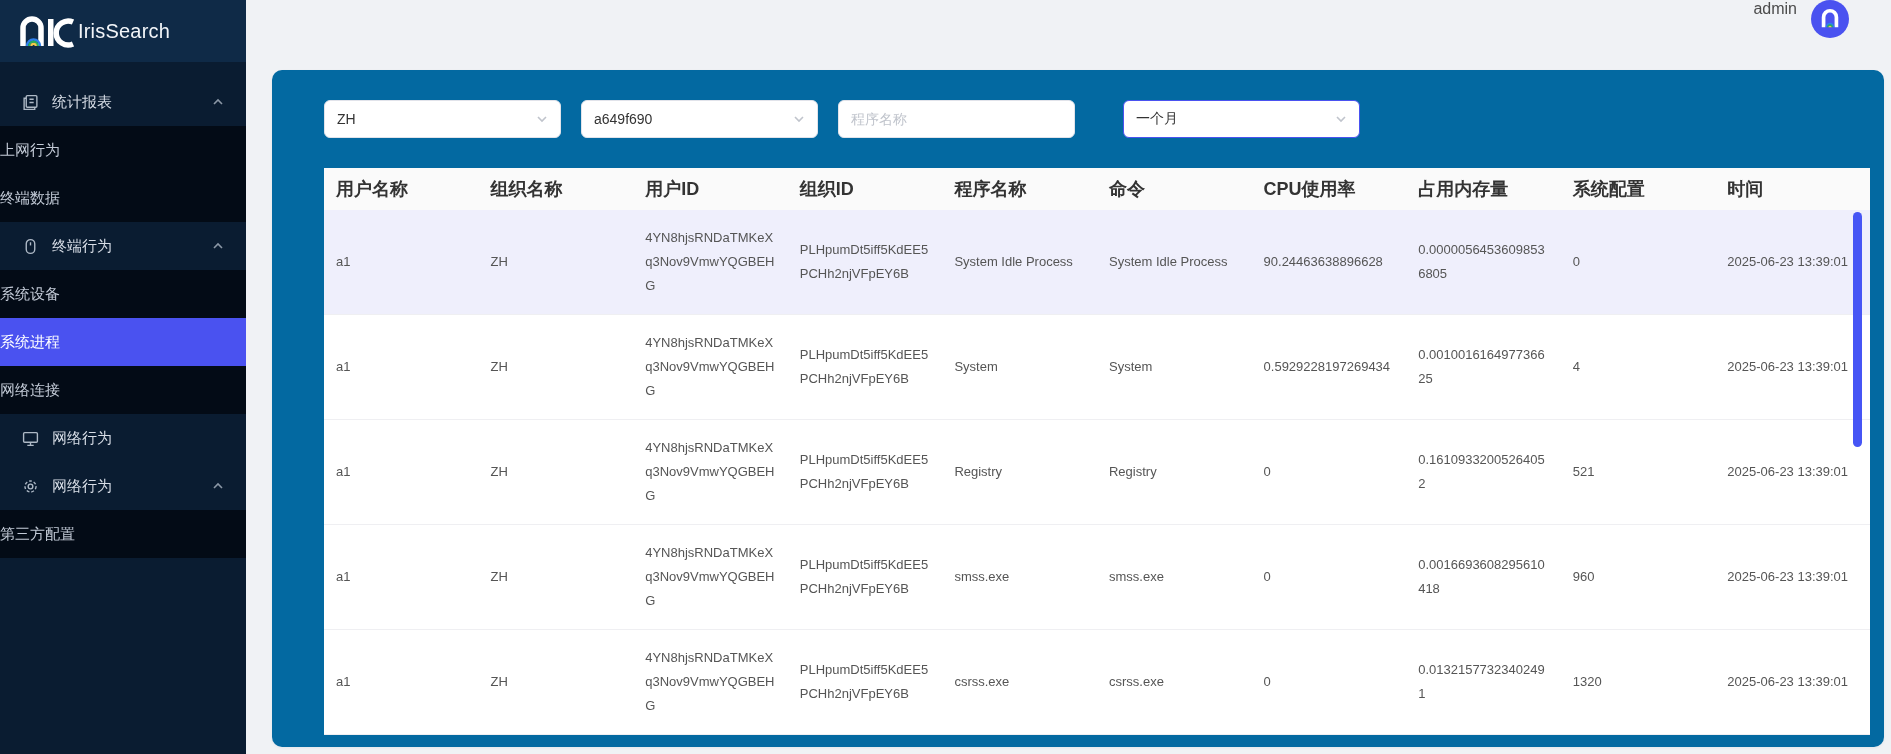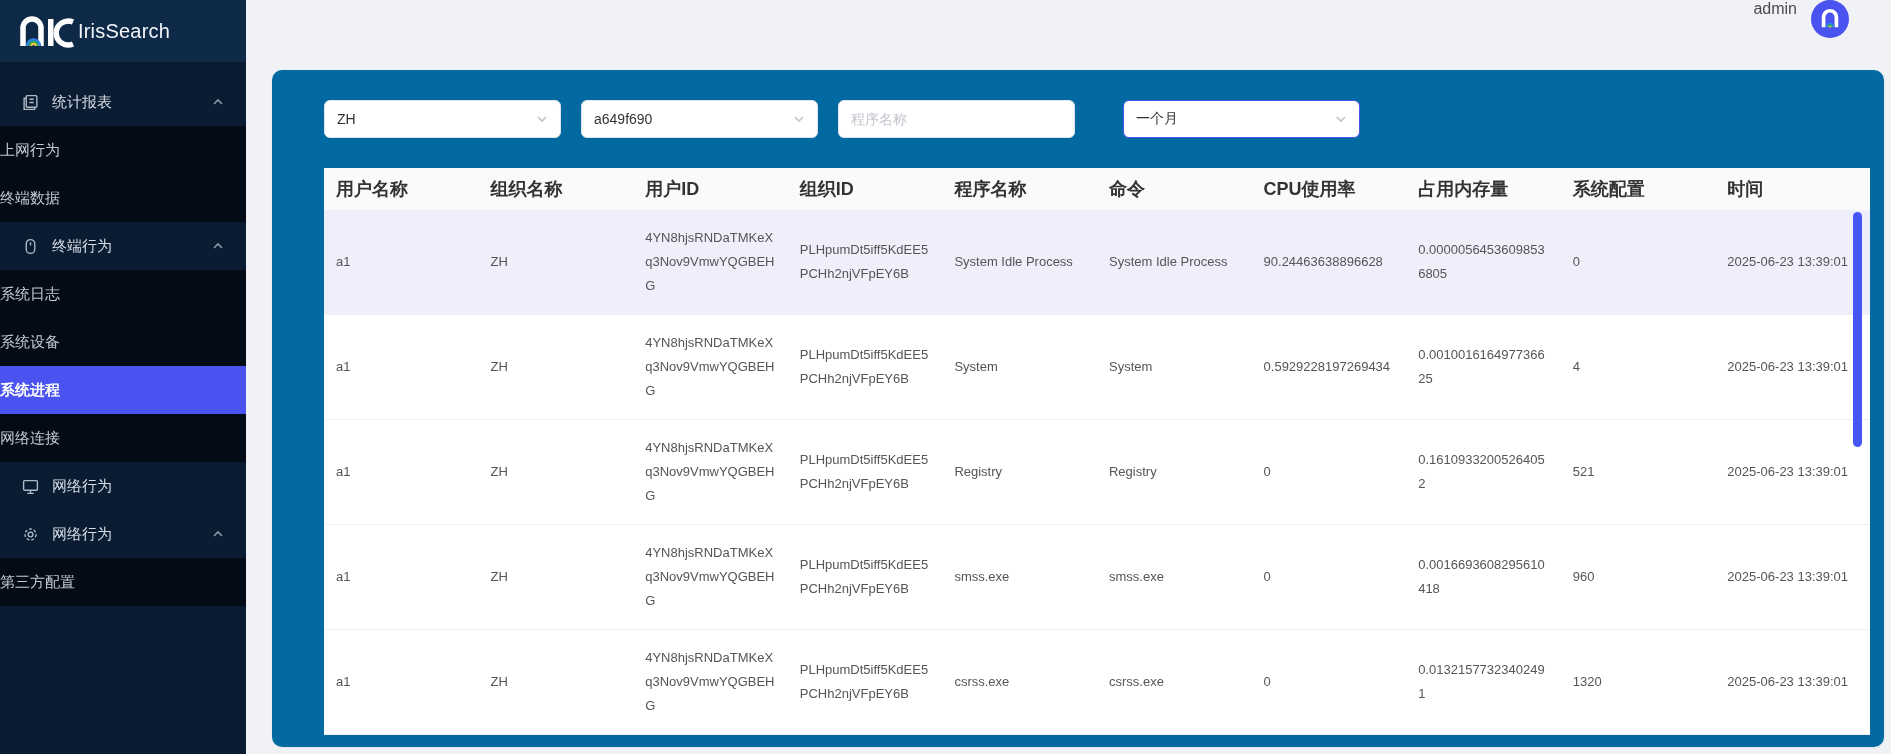--- a/index.html
+++ b/index.html
@@ -13,21 +13,21 @@
   
   .sidebar{position:absolute; left:0; top:0; width:246px; height:754px; background:var(--sidebar-bg); color:#cfd6e0;}
   .logo-band{height:62px; background:var(--logoband-bg); display:flex; align-items:center; padding:0 18px; gap:2px;}
   .logo-mark{display:flex; align-items:flex-end;}
   .brand-name{color:#f2f5f9; font-size:20px; letter-spacing:.2px;}
   .menu{font-size:15px;margin-top:16px;}
   .menu-group-header{height:48px; display:flex; align-items:center; padding:0 22px; gap:13px; color:#d7dde6; cursor:pointer;}
   .menu-group-header .grow{flex:1;}
   .submenu{background:var(--submenu-bg);}
   .submenu-item{height:48px; display:flex; align-items:center; color:#c2cad6; cursor:pointer;}
-  .submenu-item.active{background:var(--accent); color:#fff; font-weight:bold;}
+  .submenu-item.active{background:var(--accent); color:#fff; font-weight:normal;}
   .icon16{width:17px; height:17px; flex:none; stroke:#aeb9c6; fill:none; stroke-width:1.3;}
   .chev{width:12px; height:12px; stroke:#8b97a6; fill:none; stroke-width:1.6;}
 
   
   .topbar{position:absolute; left:246px; top:0; right:0; height:62px; display:flex; align-items:flex-start; justify-content:flex-end; padding-right:42px; gap:14px;}
   .username{font-size:16px; color:#4b4b4b;}
   .avatar{width:38px; height:38px; border-radius:50%; background:var(--accent); display:flex; align-items:center; justify-content:center; cursor:pointer;}
 
   
   .card{position:absolute; left:272px; top:70px; width:1612px; height:677px; background:#0369a1; border-radius:10px;
@@ -93,23 +93,20 @@
           <rect x="4" y="1.5" width="8" height="13" rx="4"></rect>
           <path d="M8 4 v3"></path>
         </svg>
       <span class="grow">终端行为</span>
       <svg class="chev" viewBox="0 0 12 12">
           <polyline points="2,8 6,4 10,8"></polyline>
         </svg>
     </div>
     <div class="submenu">
       <div class="submenu-item">
-          <span>系统日志</span>
-        </div>
-      <div class="submenu-item">
           <span>系统设备</span>
         </div>
       <div class="submenu-item active">
           <span>系统进程</span>
         </div>
       <div class="submenu-item">
           <span>网络连接</span>
         </div>
     </div>
 

